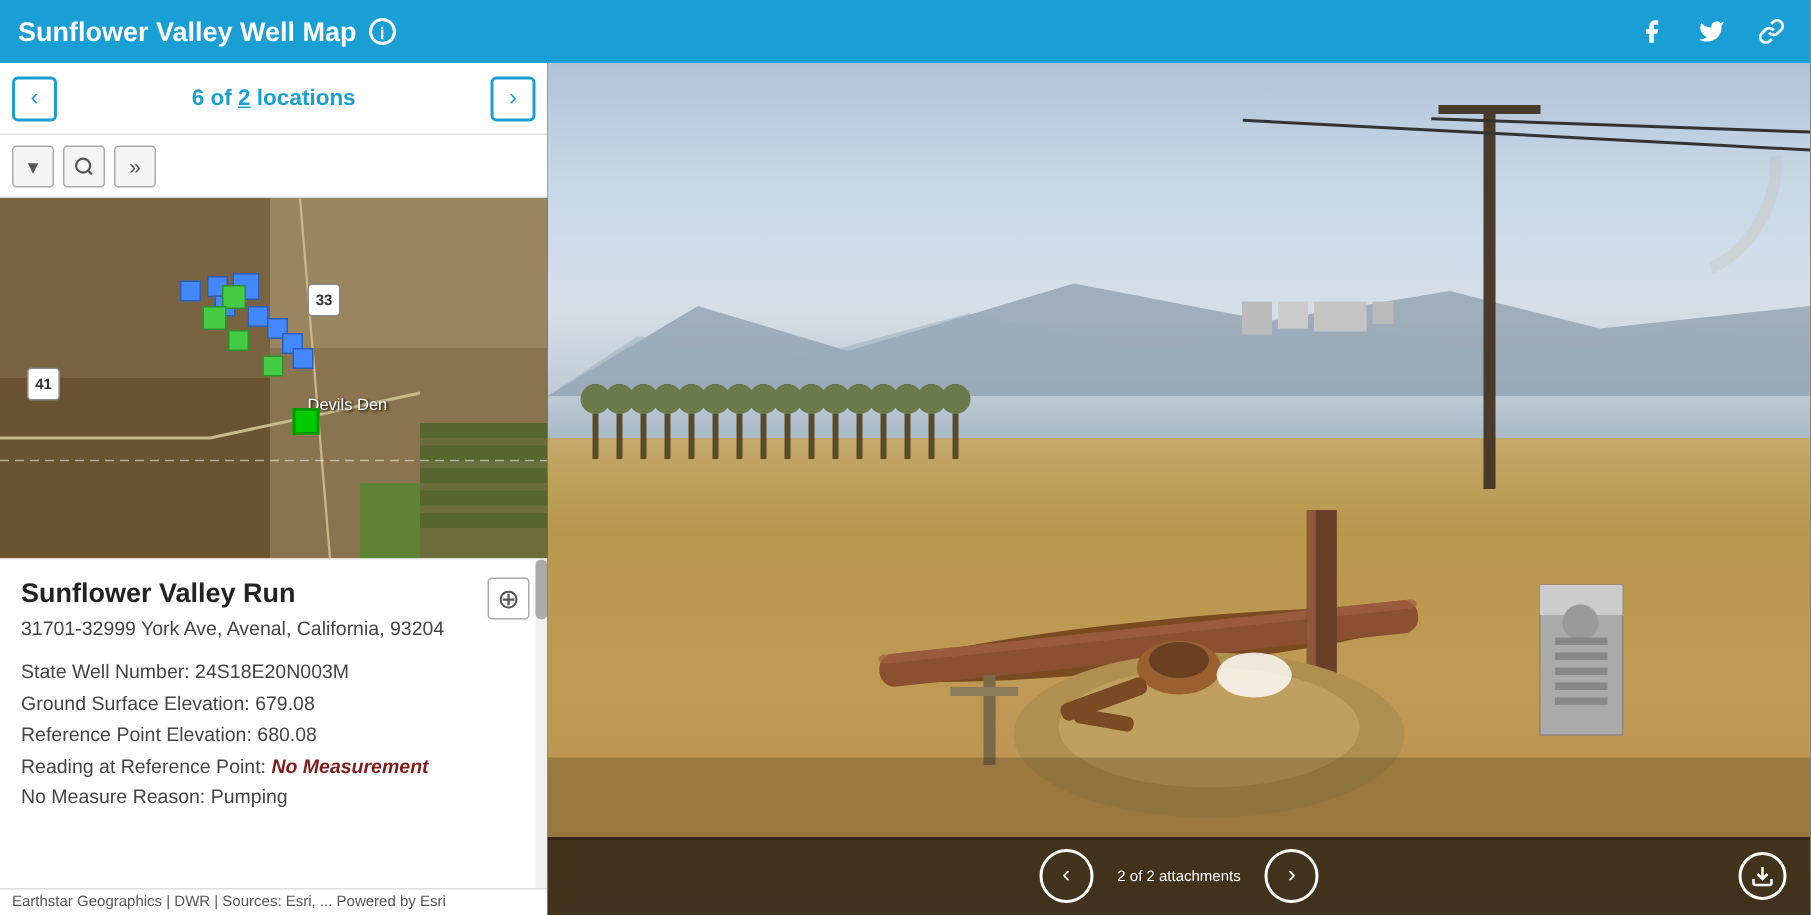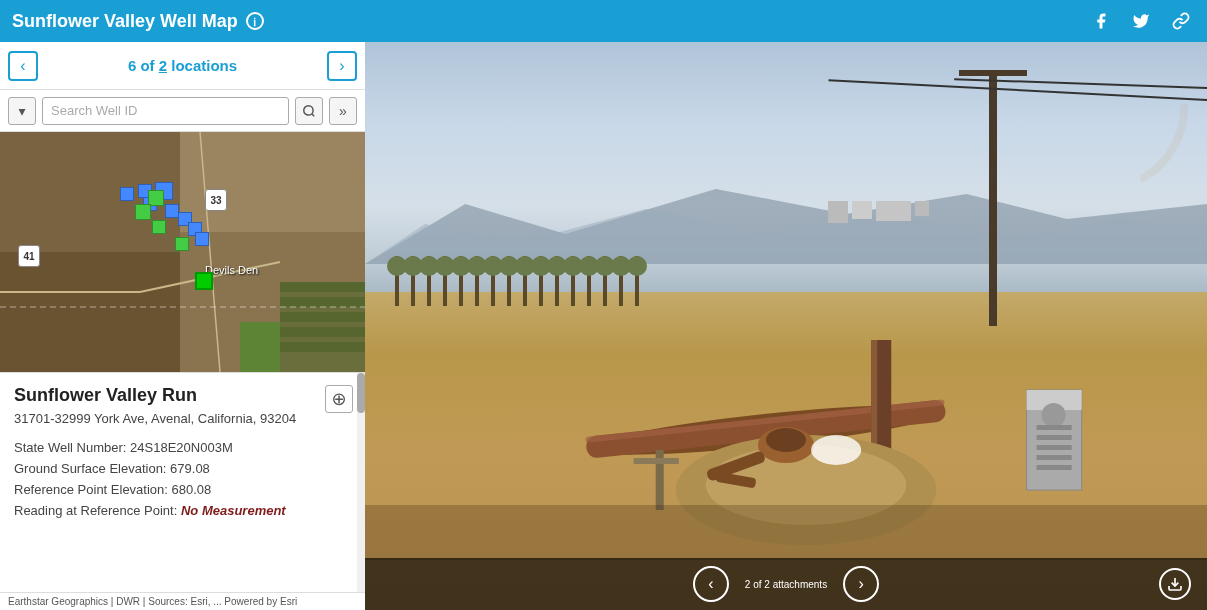--- a/index.html
+++ b/index.html
@@ -422,21 +422,20 @@
       </div>
       <div class="nav-arrow">
         <span>›</span>
       </div>
     </div>
 
     <div id="search-bar">
       <div class="search-icon-btn">
         <span>▾</span>
       </div>
-      <input type="text" id="search-input" placeholder="Search Well ID" style="">
       <div class="search-icon-btn">
         <svg width="14" height="14" viewBox="0 0 24 24" fill="none" stroke="#555" stroke-width="2.5">
             <circle cx="11" cy="11" r="8"></circle>
             <line x1="21" y1="21" x2="16.65" y2="16.65"></line>
           </svg>
       </div>
       <div class="search-icon-btn">
         <span>»</span>
       </div>
     </div>
@@ -499,20 +498,23 @@
       <div id="info-title">Sunflower Valley Run</div>
       <div id="zoom-btn">
         <span style="font-size:18px;">⊕</span>
       </div>
       <div id="info-address">31701-32999 York Ave, Avenal, California, 93204</div>
       <div class="info-row">State Well Number: 24S18E20N003M</div>
       <div class="info-row">Ground Surface Elevation: 679.08</div>
       <div class="info-row">Reference Point Elevation: 680.08</div>
       <div class="info-row">
         <span>Reading at Reference Point:</span> <strong>No Measurement</strong>
+      </div>
+      <div class="info-row">
+        <span>No Measure Reason:</span>  <span>Pumping</span>
       </div>
 
       <div id="scroll-track">
         <div id="scroll-thumb"></div>
       </div>
     </div>
 
     <div id="attribution">
       <span>Earthstar Geographics | DWR | Sources: Esri, ...   Powered by Esri</span>
     </div>

